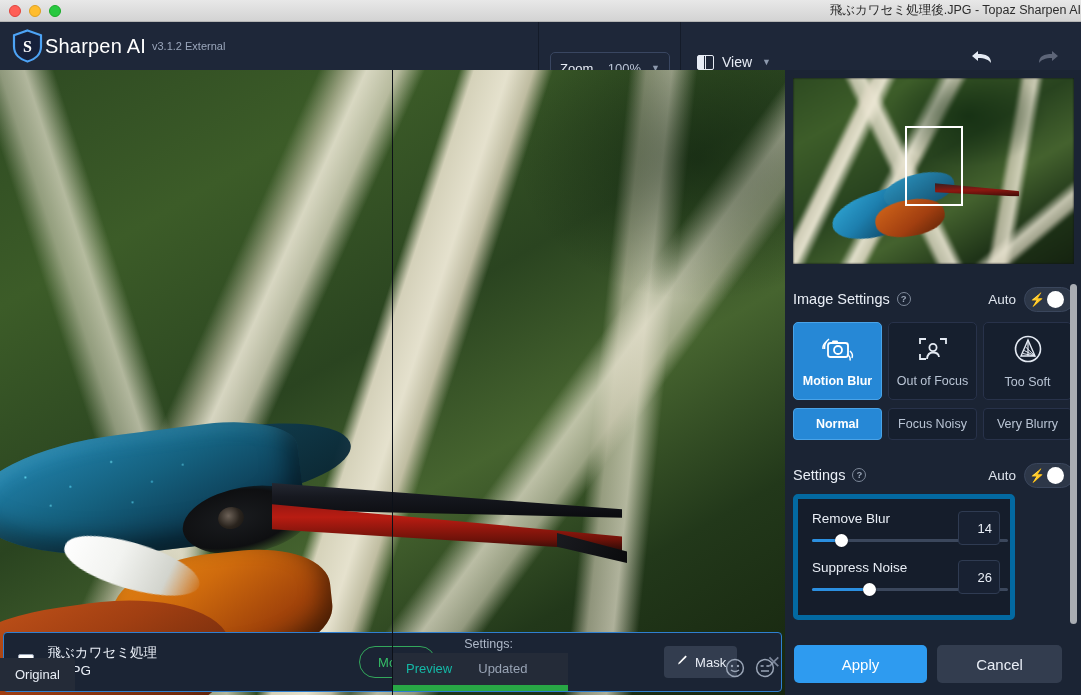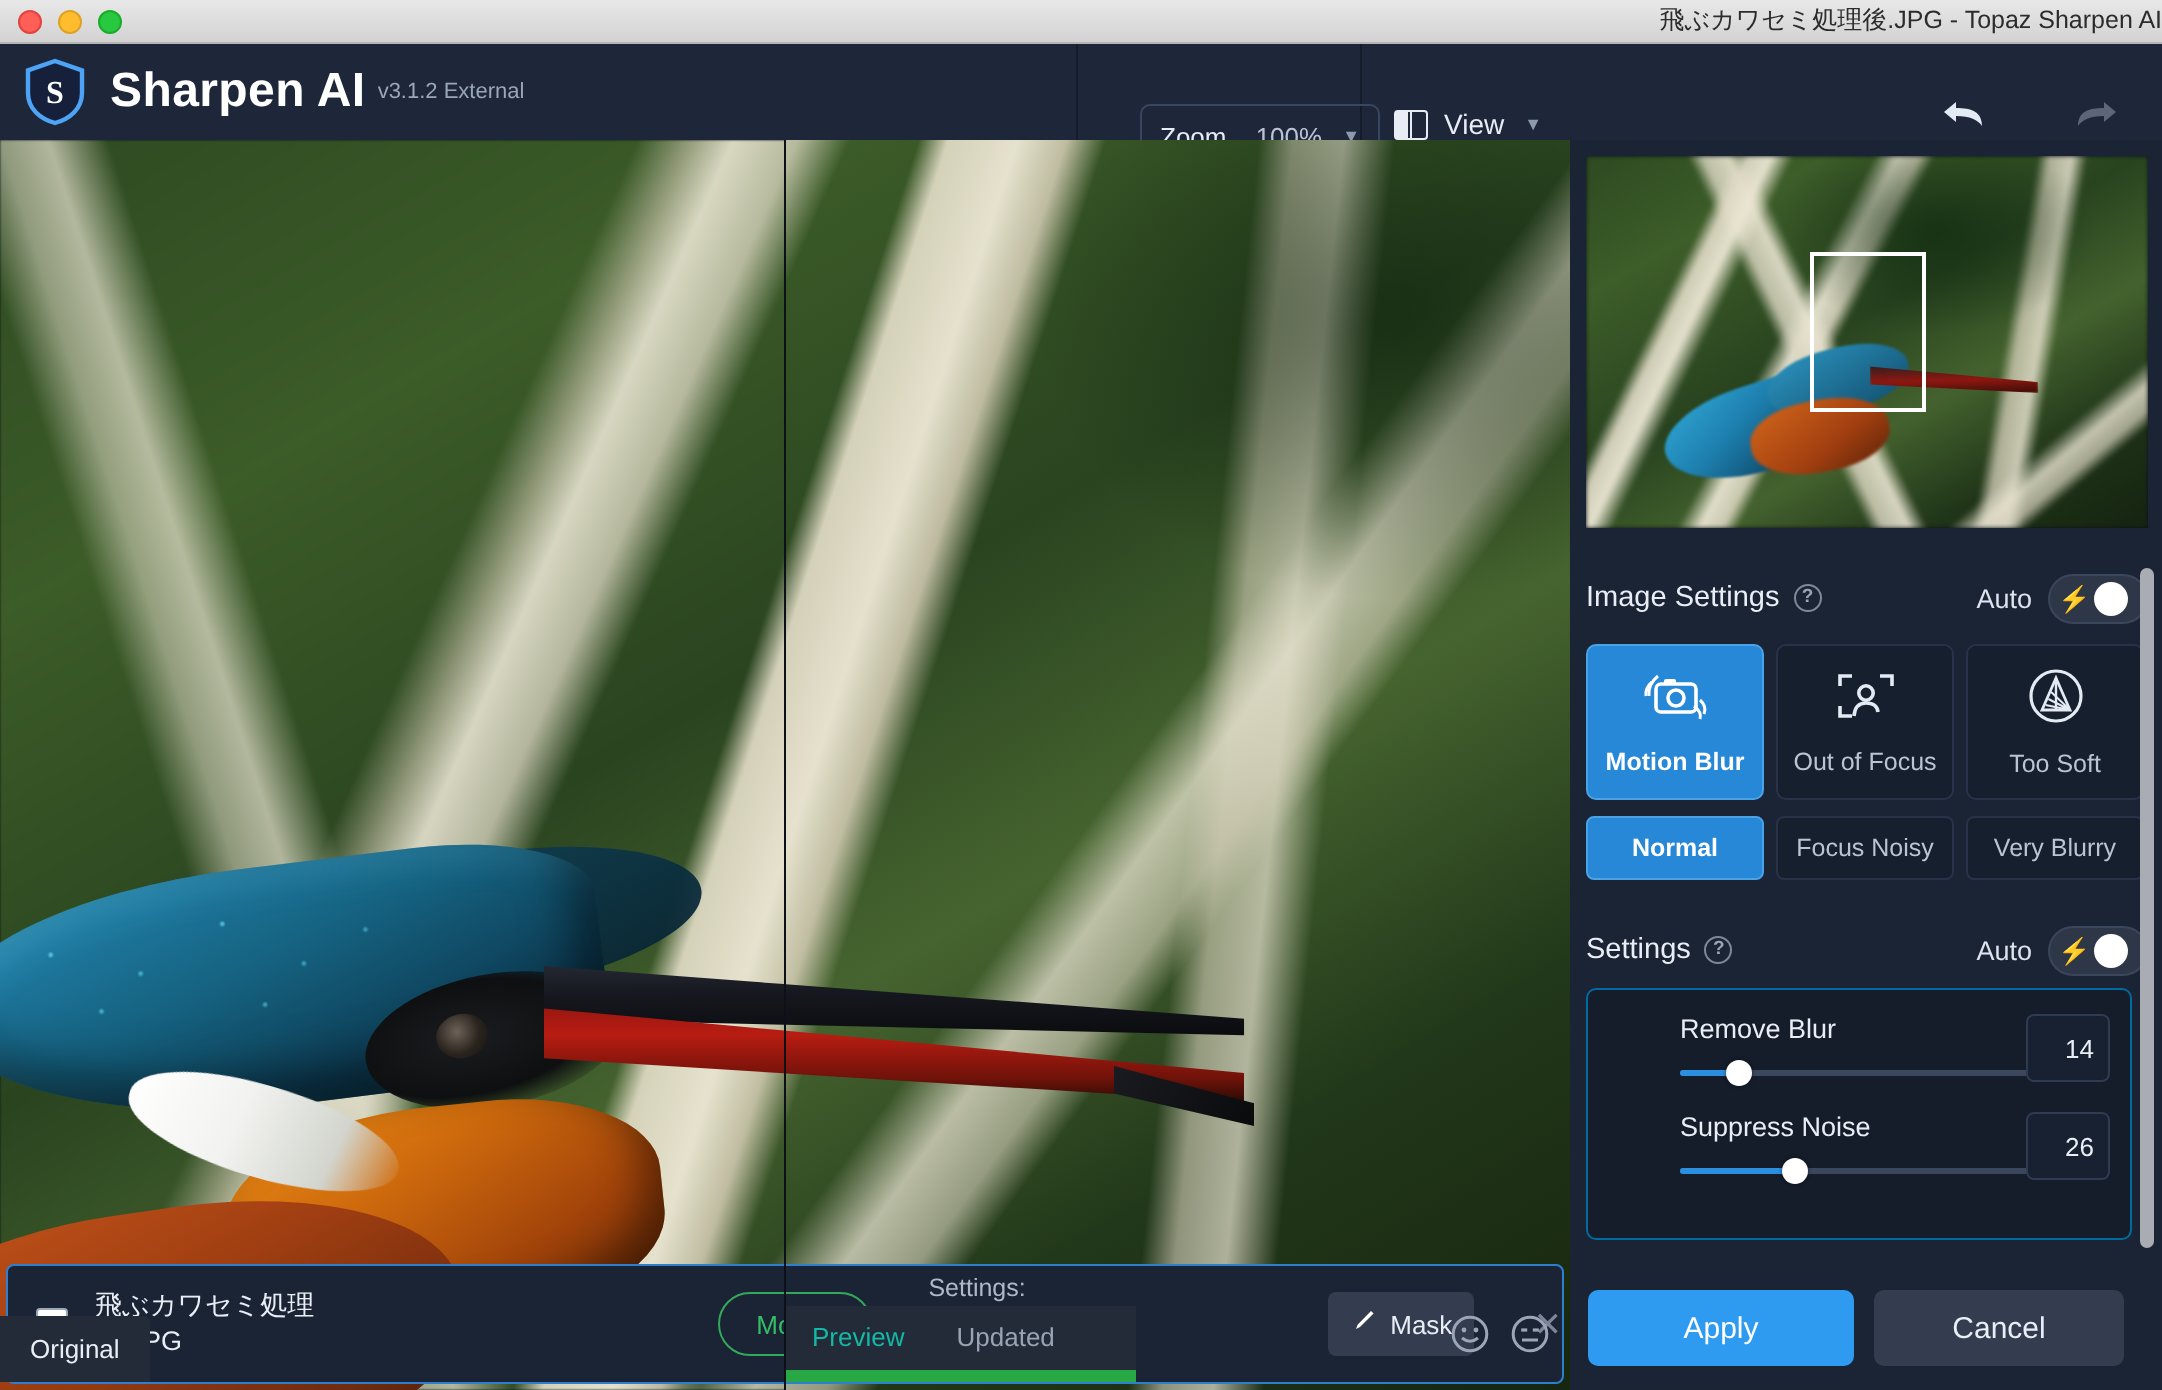--- a/index.html
+++ b/index.html
@@ -31,33 +31,33 @@
   
   .toolbar {
     position: absolute; left: 0; top: 22px;
     width: 1081px; height: 48px;
     background: #1e2739;
     display: flex; align-items: center;
   }
   .logo-wrap { display: flex; align-items: center; margin-left: 12px; }
   .shield { width: 31px; height: 34px; position: relative; }
   .brand {
-    font-size: 24px; font-weight: bold; color: #ffffff;
-    margin-left: 12px; letter-spacing: .2px;
+    font-size: 20px; font-weight: normal; color: #ffffff;
+    margin-left: 2px; letter-spacing: .2px;
   }
   .ver { font-size: 11px; color: #9aa6bb; margin-left: 6px; font-weight: normal; }
 
   .tb-sep {
     position: absolute; top: 0; height: 48px; width: 1px; background: #141b29;
   }
   .zoom-group {
     position: absolute; left: 550px; top: 30px;
     width: 120px; height: 32px;
     border: 1px solid #394661; border-radius: 5px;
-    display: flex; align-items: center; padding: 0 9px; gap: 8px; margin-left: 20px;
+    display: flex; align-items: center; padding: 0 9px; gap: 8px;
   }
   .zoom-label { font-size: 13px; color: #e7ecf5; }
   .zoom-value { font-size: 13px; color: #b9c3d4; margin-left: auto; }
   .caret { color: #8d99ad; font-size: 9px; margin-left: 2px; }
   .view-group {
     position: absolute; left: 697px; top: 32px;
     display: flex; align-items: center; gap: 8px;
   }
   .view-icon {
     width: 17px; height: 15px; border: 1.7px solid #e7ecf5; border-radius: 2px;
@@ -304,24 +304,23 @@
   }
   .level-btn {
     width: 89px; height: 32px; border-radius: 4px;
     background: #161f2e; border: 1px solid #28324a;
     display: flex; align-items: center; justify-content: center;
     font-size: 12.5px; color: #b9c4d4;
   }
   .level-btn.sel { background: #2688d6; border-color: #49a3e8; color: #ffffff; font-weight: bold; }
 
   .settings-card {
-    position: absolute; left: 8px; width: 273px;
-    background: #151d2b; border: 1px solid #0369a1;
+    position: absolute; left: 8px; width: 222px;
+    background: #151d2b; border: 5px solid #0369a1;
     border-radius: 5px;
-    padding-left: 32px;
   }
   .slider-row { position: relative; padding: 12px 14px 6px 14px; }
   .slider-row .slabel { font-size: 13.5px; color: #e9eef6; }
   .track {
     position: relative; margin-top: 13px;
     height: 3px; background: #3b475c; border-radius: 2px; width: 196px;
   }
   .track .fill { position: absolute; left: 0; top: 0; height: 3px; background: #2b8fe0; border-radius: 2px; }
   .track .knob {
     position: absolute; top: -5px; width: 13px; height: 13px;

